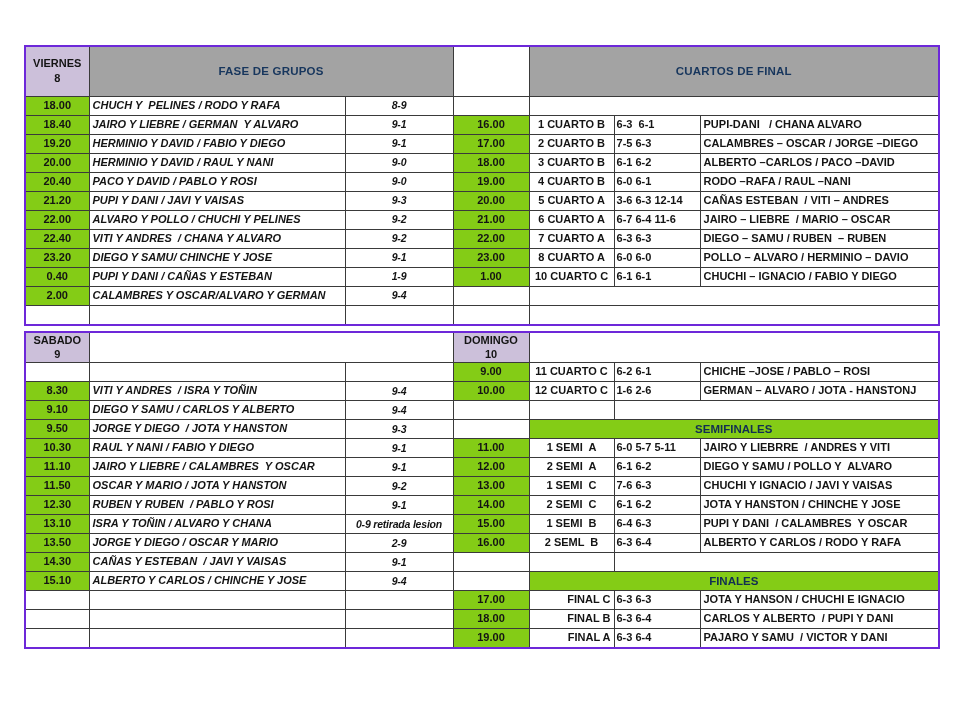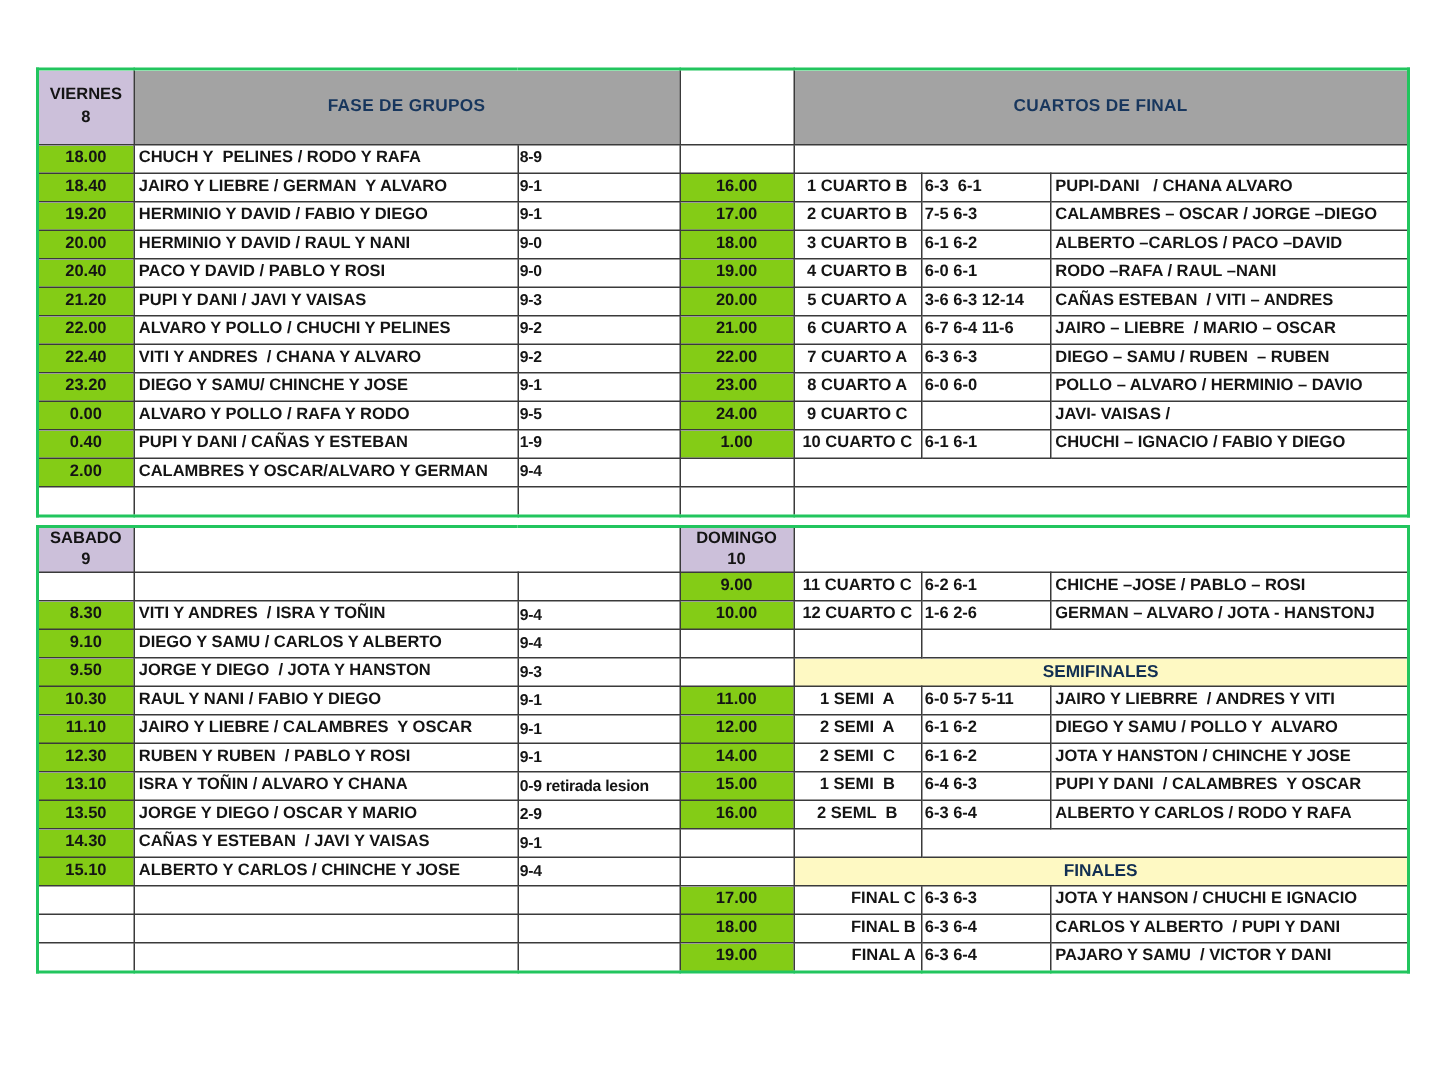--- a/index.html
+++ b/index.html
@@ -1,31 +1,31 @@
 <!DOCTYPE html>
 <html><head>
 <meta charset="utf-8">
 <style>
   html,body{margin:0;padding:0;}
   body{width:960px;height:720px;background:#ffffff;font-family:"Liberation Sans",sans-serif;position:relative;}
   .sheet{position:absolute;left:24px;top:45px;width:914px;}
-  table{border-collapse:collapse;table-layout:fixed;width:914px;border:2px solid #22c55e;padding-left:29px;}
+  table{border-collapse:collapse;table-layout:fixed;width:914px;border:2px solid #6d28d9;padding-left:29px;}
   td{border:1px solid #3a3a3a;font-size:11px;color:#141414;padding:0 3px;overflow:hidden;
      height:18px;line-height:1.05;vertical-align:middle;font-weight:700;background:#fff;}
   .gapband{height:5px;}
   .c-time,.c-rtime{background:#84cc16;text-align:center;}
-  .c-match{text-align:left;white-space:pre;}
-  .c-score{text-align:left;font-size:10.5px;letter-spacing:-0.2px;padding:0 1px;white-space:pre;}
+  .c-match{text-align:left;white-space:pre;font-style:italic;}
+  .c-score{text-align:center;font-size:10.5px;letter-spacing:-0.2px;padding:0 1px;white-space:pre;font-style:italic;}
   .c-rlabel{text-align:center;white-space:pre;margin-left:22px;}
   .c-rlabel-left{text-align:right;white-space:pre;}
   .c-rscore{text-align:left;white-space:pre;padding:0 2px;}
   .c-winners{text-align:left;white-space:pre;}
   .c-date{background:#ccc0da;text-align:center;font-weight:700;white-space:pre-line;line-height:1.35;}
   .c-header{background:#a3a3a3;color:#17365d;text-align:center;font-weight:700;font-size:11.5px;letter-spacing:0.2px;}
-  .c-bar{background:#fef9c3;color:#122f52;text-align:center;font-weight:700;font-size:11.5px;margin-top:36px;}
+  .c-bar{background:#84cc16;color:#122f52;text-align:center;font-weight:700;font-size:11.5px;margin-top:36px;}
   .c-empty{background:#fff;}
 </style>
 </head>
 <body>
 
 <div class="sheet">
   <table id="tableA">
       <colgroup>
         <col style="width: 64px;">
         <col style="width: 256px;">
@@ -116,29 +116,20 @@
         <tr>
           <td class="c-time">23.20</td>
           <td class="c-match">DIEGO Y SAMU/ CHINCHE Y JOSE</td>
           <td class="c-score">9-1</td>
           <td class="c-rtime">23.00</td>
           <td class="c-rlabel">8 CUARTO A</td>
           <td class="c-rscore">6-0 6-0</td>
           <td class="c-winners">POLLO – ALVARO / HERMINIO – DAVIO</td>
         </tr>
         <tr>
-          <td class="c-time">0.00</td>
-          <td class="c-match">ALVARO Y POLLO / RAFA Y RODO</td>
-          <td class="c-score">9-5</td>
-          <td class="c-rtime">24.00</td>
-          <td class="c-rlabel">9 CUARTO C</td>
-          <td class="c-rscore"></td>
-          <td class="c-winners">JAVI- VAISAS /</td>
-        </tr>
-        <tr>
           <td class="c-time">0.40</td>
           <td class="c-match">PUPI Y DANI / CAÑAS Y ESTEBAN</td>
           <td class="c-score">1-9</td>
           <td class="c-rtime">1.00</td>
           <td class="c-rlabel">10 CUARTO C</td>
           <td class="c-rscore">6-1 6-1</td>
           <td class="c-winners">CHUCHI – IGNACIO / FABIO Y DIEGO</td>
         </tr>
         <tr>
           <td class="c-time">2.00</td>
@@ -221,20 +212,29 @@
         <tr>
           <td class="c-time">11.10</td>
           <td class="c-match">JAIRO Y LIEBRE / CALAMBRES  Y OSCAR</td>
           <td class="c-score">9-1</td>
           <td class="c-rtime">12.00</td>
           <td class="c-rlabel">2 SEMI  A</td>
           <td class="c-rscore">6-1 6-2</td>
           <td class="c-winners">DIEGO Y SAMU / POLLO Y  ALVARO</td>
         </tr>
         <tr>
+          <td class="c-time">11.50</td>
+          <td class="c-match">OSCAR Y MARIO / JOTA Y HANSTON</td>
+          <td class="c-score">9-2</td>
+          <td class="c-rtime">13.00</td>
+          <td class="c-rlabel">1 SEMI  C</td>
+          <td class="c-rscore">7-6 6-3</td>
+          <td class="c-winners">CHUCHI Y IGNACIO / JAVI Y VAISAS</td>
+        </tr>
+        <tr>
           <td class="c-time">12.30</td>
           <td class="c-match">RUBEN Y RUBEN  / PABLO Y ROSI</td>
           <td class="c-score">9-1</td>
           <td class="c-rtime">14.00</td>
           <td class="c-rlabel">2 SEMI  C</td>
           <td class="c-rscore">6-1 6-2</td>
           <td class="c-winners">JOTA Y HANSTON / CHINCHE Y JOSE</td>
         </tr>
         <tr>
           <td class="c-time">13.10</td>

